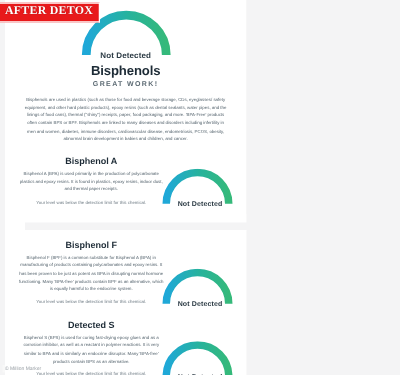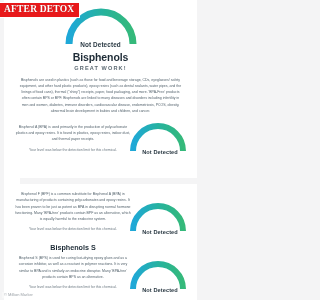--- a/index.html
+++ b/index.html
@@ -119,20 +119,21 @@
         </svg>
         <div class="glabel">Not Detected</div>
       </div>
       <h1>Bisphenols</h1>
       <div class="sub">GREAT WORK!</div>
       <p class="intro">Bisphenols are used in plastics (such as those for food and beverage storage, CDs, eyeglasses/ safety equipment, and other hard plastic products), epoxy resins (such as dental sealants, water pipes, and the linings of food cans), thermal ("shiny") receipts, paper, food packaging, and more. 'BPA-Free' products often contain BPS or BPF. Bisphenols are linked to many diseases and disorders including infertility in men and women, diabetes, immune disorders, cardiovascular disease, endometriosis, PCOS, obesity, abnormal brain development in babies and children, and cancer.</p>
     </div>
 
     <div class="section">
       <div class="inner">
+        <h2>Bisphenol A</h2>
         <p class="desc">Bisphenol A (BPA) is used primarily in the production of polycarbonate plastics and epoxy resins. It is found in plastics, epoxy resins, indoor dust, and thermal paper receipts.</p>
         <p class="note">Your level was below the detection limit for this chemical.</p>
       </div>
       <div class="gwrap">
         <div class="gauge">
           <svg width="62" height="30" viewBox="0 0 62 30">
             <defs>
               <linearGradient id="gradA" x1="0" y1="0" x2="1" y2="0">
                 <stop offset="0%" stop-color="#1fa8d8"></stop>
                 <stop offset="55%" stop-color="#27b39b"></stop>
@@ -148,20 +149,21 @@
 
     <div class="spacer"></div>
   </div>
 
   <div style="position:absolute;left:20px;top:178px;width:193px;height:6px;background:#f4f4f5;"></div>
 
   <div class="card" style="top:184px;min-height:116px;">
 
     <div class="section" style="margin-top:7px;">
       <div class="inner">
+        <h2>Bisphenol F</h2>
         <p class="desc">Bisphenol F (BPF) is a common substitute for Bisphenol A (BPA) in manufacturing of products containing polycarbonates and epoxy resins. It has been proven to be just as potent as BPA in disrupting normal hormone functioning. Many 'BPA-free' products contain BPF as an alternative, which is equally harmful to the endocrine system.</p>
         <p class="note">Your level was below the detection limit for this chemical.</p>
       </div>
       <div class="gwrap">
         <div class="gauge">
           <svg width="62" height="30" viewBox="0 0 62 30">
             <defs>
               <linearGradient id="gradF" x1="0" y1="0" x2="1" y2="0">
                 <stop offset="0%" stop-color="#1fa8d8"></stop>
                 <stop offset="55%" stop-color="#27b39b"></stop>
@@ -170,21 +172,21 @@
             </defs>
             <path d="M6 28 A25 25 0 0 1 56 28" fill="none" stroke="url(#gradF)" stroke-width="6" stroke-linecap="butt"></path>
           </svg>
           <div class="glabel">Not Detected</div>
         </div>
       </div>
     </div>
 
     <div class="section" style="margin-top:4px;">
       <div class="inner">
-        <h2>Bisphenols S</h2>
+        <h2>Detected S</h2>
         <p class="desc">Bisphenol S (BPS) is used for curing fast-drying epoxy glues and as a corrosion inhibitor, as well as a reactant in polymer reactions. It is very similar to BPA and is similarly an endocrine disruptor. Many 'BPA-free' products contain BPS as an alternative.</p>
         <p class="note">Your level was below the detection limit for this chemical.</p>
       </div>
       <div class="gwrap">
         <div class="gauge">
           <svg width="62" height="30" viewBox="0 0 62 30">
             <defs>
               <linearGradient id="gradS" x1="0" y1="0" x2="1" y2="0">
                 <stop offset="0%" stop-color="#1fa8d8"></stop>
                 <stop offset="55%" stop-color="#27b39b"></stop>

